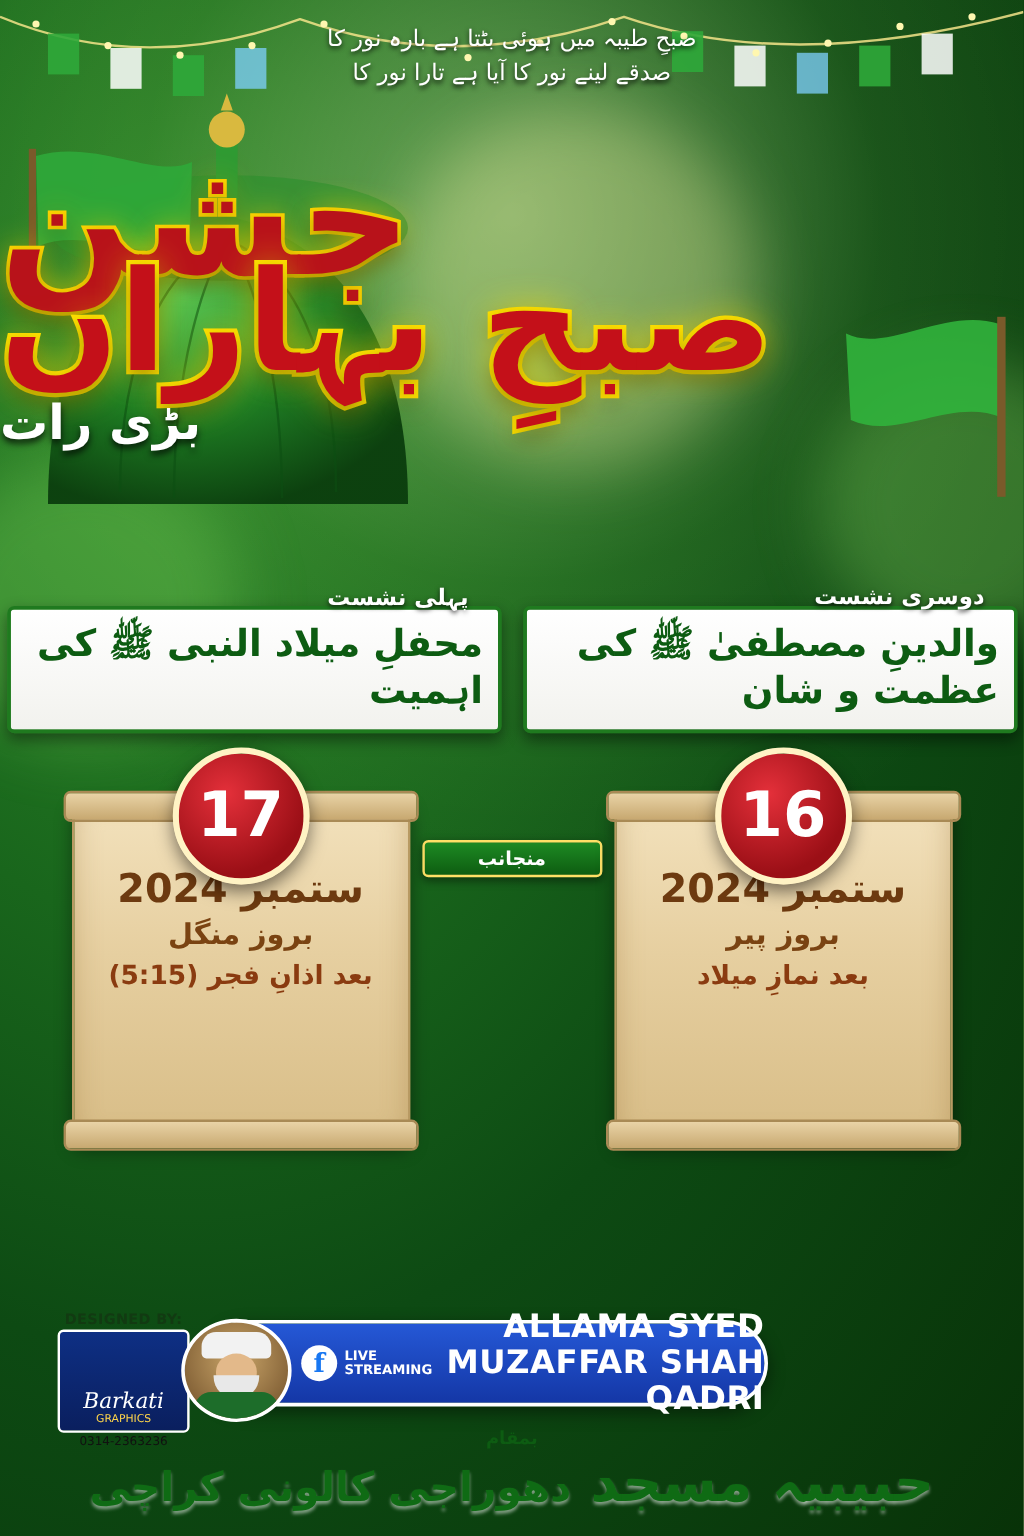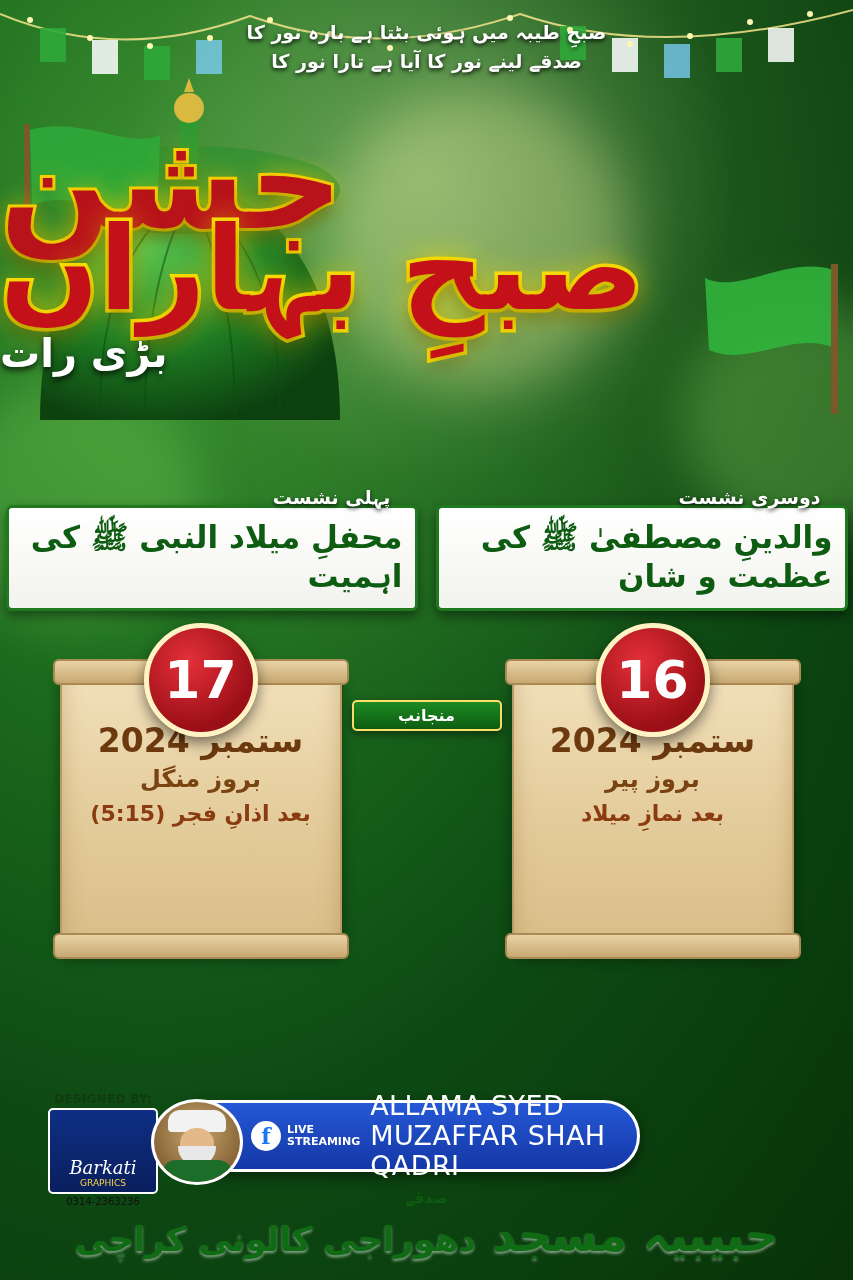--- a/index.html
+++ b/index.html
@@ -23,21 +23,21 @@
   .bunting{position:absolute;top:0;left:0;width:100%;height:120px;}
   .dome-wrap{position:absolute;left:-20px;top:60px;width:420px;height:420px;pointer-events:none;}
   .flag{position:absolute;pointer-events:none;}
 
   
   .couplet{
     position:absolute;top:18px;left:0;width:100%;
     text-align:center;color:#ffffff;
     direction:rtl;
     text-shadow:0 2px 4px rgba(0,0,0,.85);
-    font-size:19px;line-height:1.55;font-weight:bold;
+    font-size:19px;line-height:1.55;font-weight:normal;
     letter-spacing:.5px;
   }
 
   
   .title-block{
     position:absolute;top:118px;left:0;width:100%;
     text-align:left;direction:rtl;
   }
   .title-main{
     font-size:130px;line-height:1.0;font-weight:bold;
@@ -178,21 +178,21 @@
   .livephoto .turban{position:absolute;left:14px;top:8px;width:58px;height:22px;border-radius:12px 12px 4px 4px;background:#f2f2f2;}
   .livephoto .face{position:absolute;left:26px;top:26px;width:34px;height:30px;border-radius:50% 50% 45% 45%;background:#e3b98a;}
   .livephoto .beard{position:absolute;left:24px;top:44px;width:38px;height:20px;border-radius:0 0 20px 20px;background:#e8e8e8;}
   .livephoto .body{position:absolute;left:8px;top:58px;width:70px;height:26px;background:#1d6d2a;border-radius:14px 14px 0 0;}
   .fb{
     width:30px;height:30px;border-radius:50%;background:#ffffff;color:#1877f2;
     font-size:22px;font-weight:bold;display:flex;align-items:center;justify-content:center;
     font-family:"DejaVu Serif","Liberation Serif",serif;margin-right:6px;flex:none;
   }
   .livetag{color:#ffffff;font-size:11px;font-weight:bold;line-height:1.05;margin-right:10px;flex:none;text-align:left;}
-  .livename{color:#ffffff;font-size:27px;font-weight:normal;line-height:1.12;letter-spacing:.4px;}
+  .livename{color:#ffffff;font-size:27px;font-weight:bold;line-height:1.12;letter-spacing:.4px;text-align:right;}
 
   
   .venue{
     position:absolute;left:0;bottom:18px;width:100%;text-align:center;direction:rtl;
   }
   .venue .logo{
     display:block;margin:0 auto 2px;color:#0d5c12;font-size:15px;font-weight:bold;
   }
   .venue .line{
     color:#0f6b14;font-size:46px;font-weight:bold;line-height:1.15;
@@ -342,20 +342,20 @@
       <div>LIVE</div>
       <div>STREAMING</div>
     </div>
     <div>
       <div class="livename">ALLAMA SYED</div>
       <div class="livename">MUZAFFAR SHAH QADRI</div>
     </div>
   </div>
 
   <div class="venue">
-    <span class="logo">صدقے</span>
+    <span class="logo">بمقام</span>
     <div class="line">
       <span>حبیبیہ مسجد</span>
       <span class="sm">دھوراجی کالونی کراچی</span>
     </div>
   </div>
 
 </div>
 
 </body></html>

